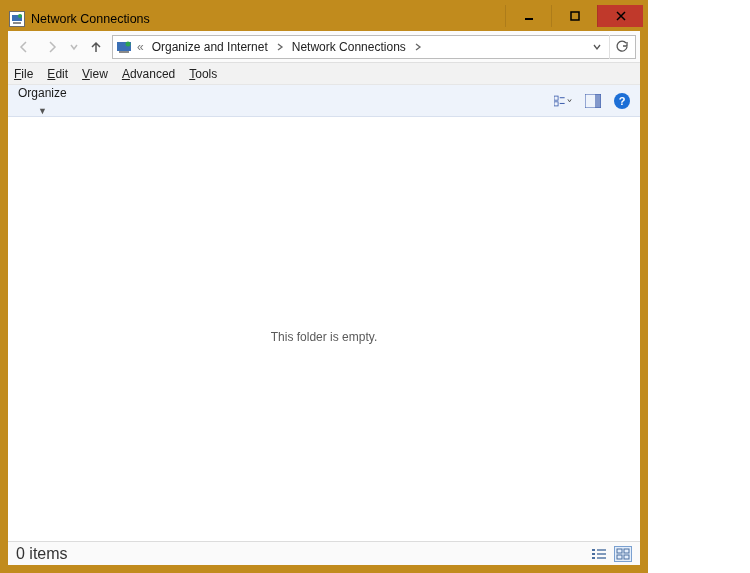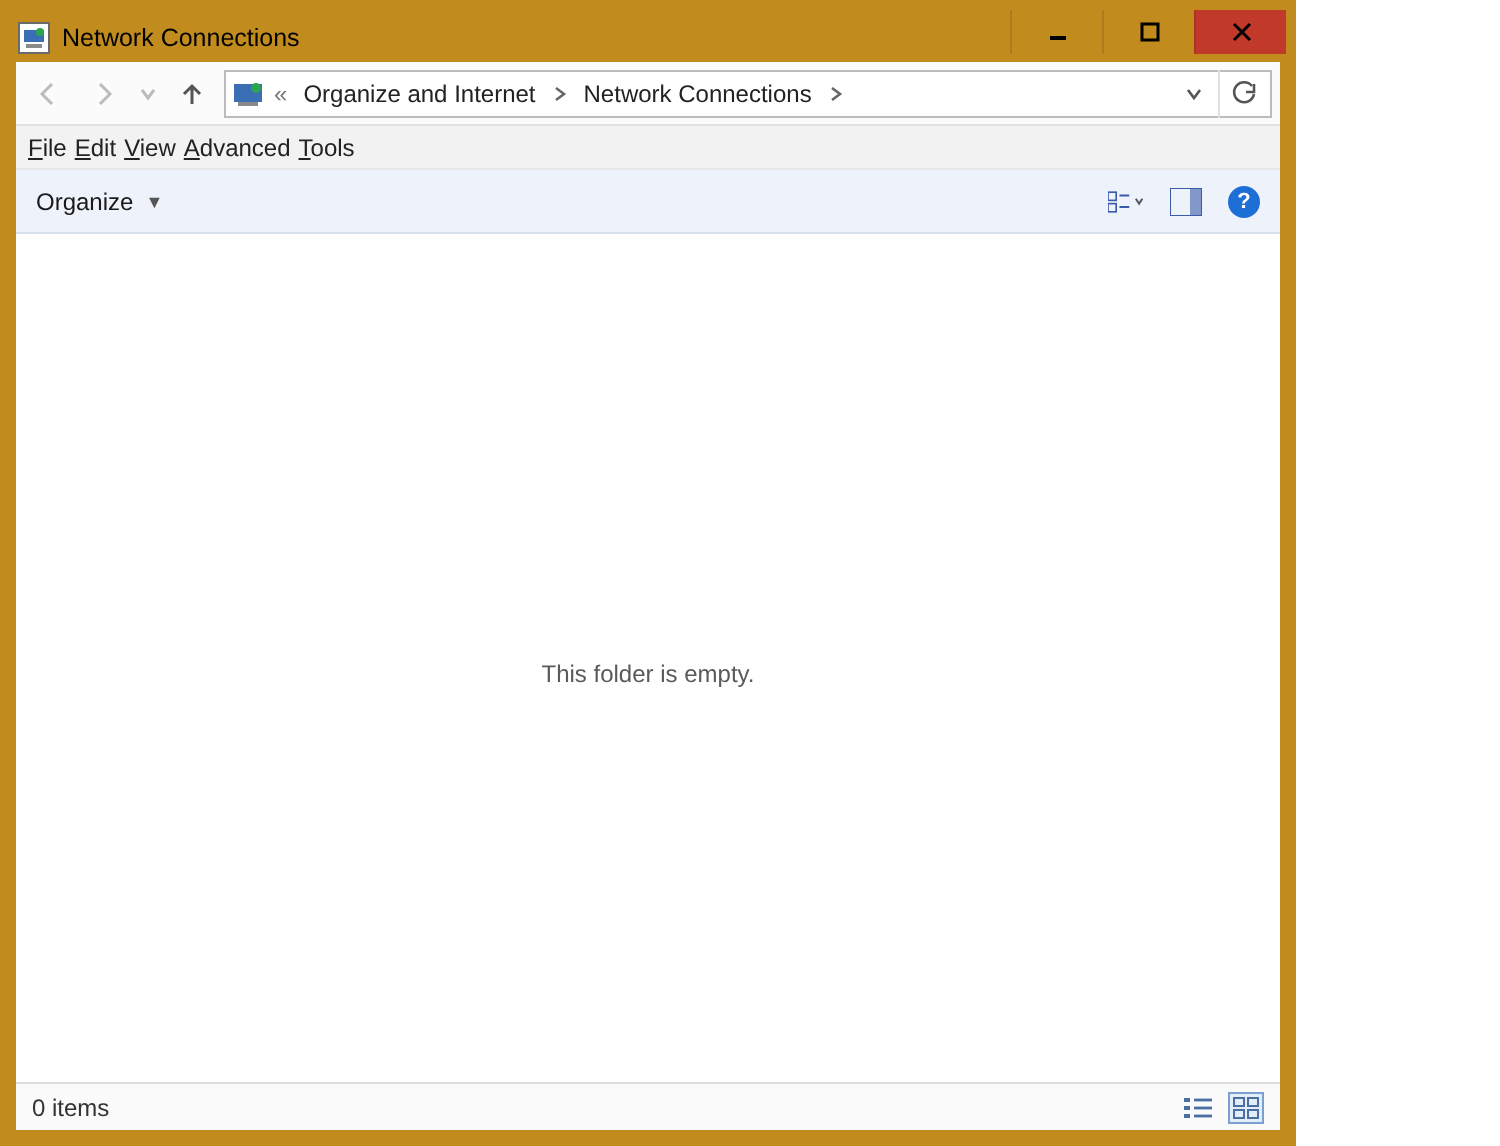--- a/index.html
+++ b/index.html
@@ -56,46 +56,46 @@
     display:flex; align-items:center; padding: 0 6px; color:#888;
   }
   .searchbox input {
     flex:1; border:none; outline:none; font: inherit; color:#222; background:transparent;
   }
   .searchbox input::placeholder { color: #888; font-style: italic; }
   .search-icon { color:#555; margin-left:4px; }
   
   .menubar {
     height: 22px; background: #f2f2f2; border-bottom: 1px solid #e6e6e6;
-    display:flex; align-items:center; padding: 0 6px; gap: 4px;
+    display:flex; align-items:center; padding: 0 6px; gap: 14px;
   }
   .menuitem { color:#222; }
   .menuitem .ul { text-decoration: underline; }
   
   .cmdbar {
     height: 32px; background: #eef3fb; border-bottom: 1px solid #d8e0ee;
     display:flex; align-items:center; padding: 0 10px;
   }
-  .organize { color: #1a1a1a; display:flex; align-items:center; gap:6px; }
+  .organize { color: #1a1a1a; display:flex; align-items:center; gap:6px;flex-direction:column; }
   .organize .caret { color:#555; font-size:9px;}
   .cmd-right { margin-left:auto; display:flex; align-items:center; gap:12px; }
   .cmd-icon { width:18px; height:18px; display:flex; align-items:center; justify-content:center; color:#3a5bab; }
   .help-icon {
     width:16px; height:16px; border-radius:50%; background:#1d6fd6; color:#fff;
     display:flex; align-items:center; justify-content:center; font-weight:bold; font-size:11px;
   }
   
   .content {
     flex:1; background:#fff; overflow:auto; display:flex; justify-content:center;
     padding-top: 16px; color:#5a5a5a;align-items:center;
   }
   
   .statusbar {
     height: 24px; border-top: 1px solid #dcdcdc; background:#fafafa;
-    display:flex; align-items:center; padding: 0 8px; font-size:12px; color:#333;
+    display:flex; align-items:center; padding: 0 8px; font-size:16px; color:#333;
   }
   .status-right { margin-left:auto; display:flex; gap:6px; }
   .status-icon { width:18px; height:16px; display:flex; align-items:center; justify-content:center; color:#4a6fa0; border:1px solid transparent;}
   .status-icon.active { border:1px solid #7aa0d0; background:#e4eefb;}
 </style>
 </head>
 <body>
 
 <div class="window">
 

